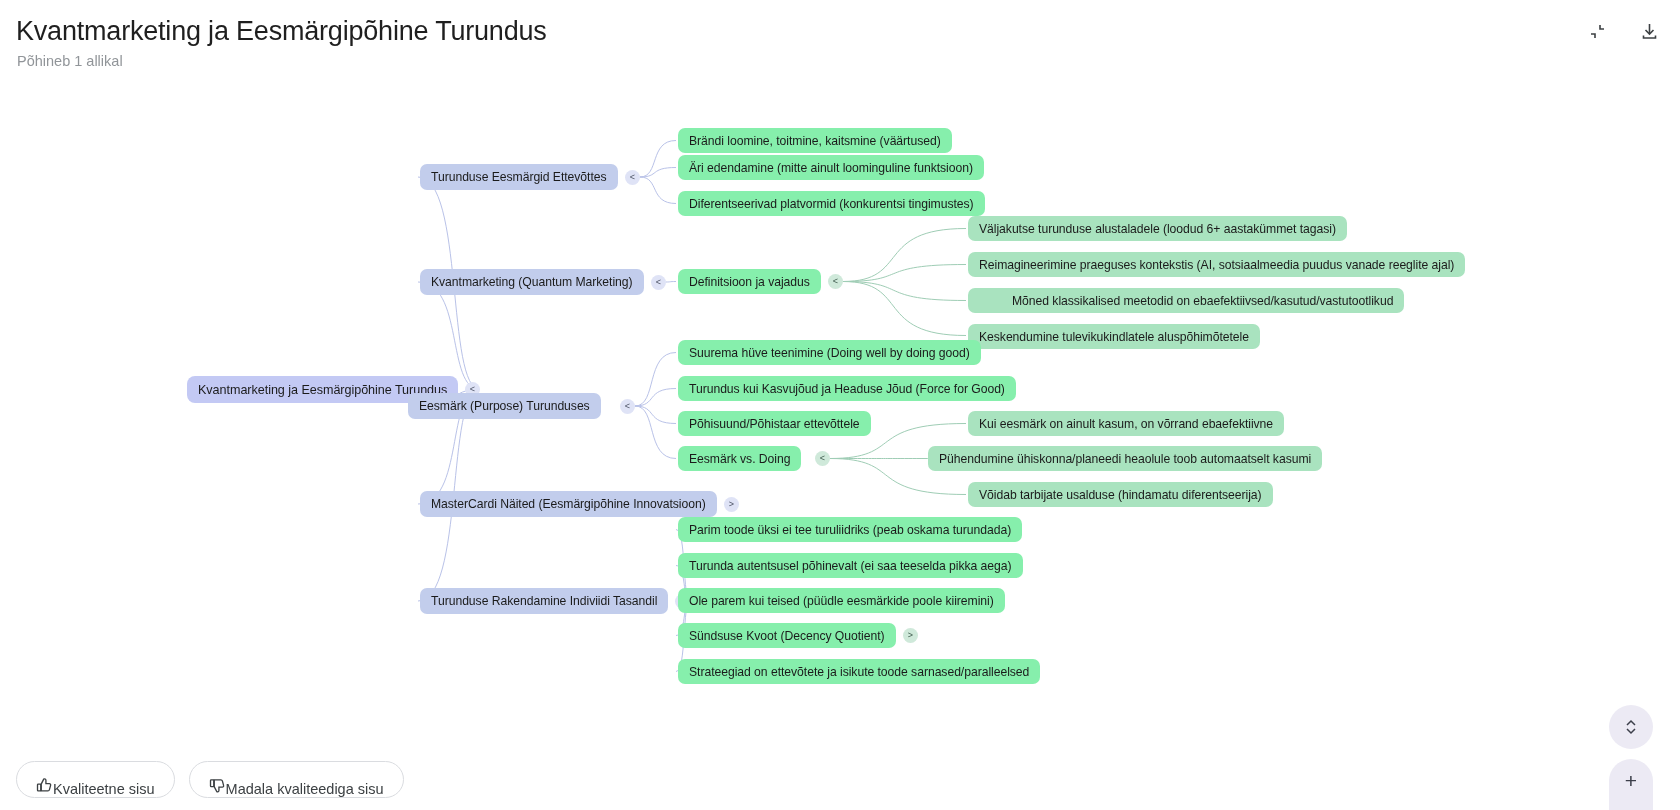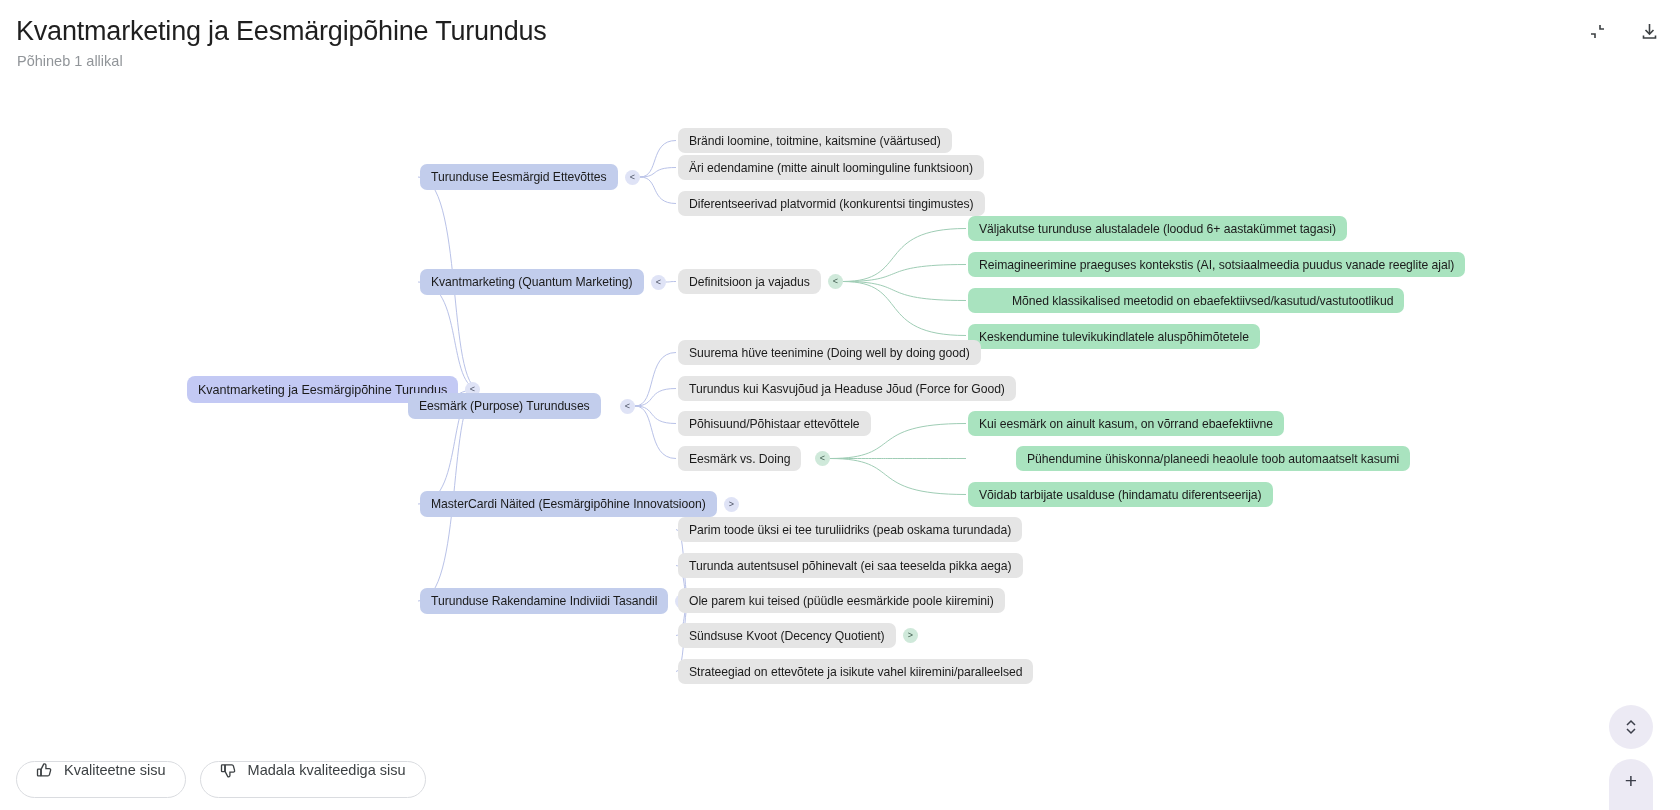--- a/index.html
+++ b/index.html
@@ -44,41 +44,41 @@
     padding: 0 11px;
     height: 25px;
     font-size: 12.2px;
     color: #1b1b1b;
     white-space: nowrap;
     cursor: pointer;
     letter-spacing: -0.05px;
   }
   .node.root   { background: #c3c9f4; height: 27px; font-size: 12.6px; border-radius: 8px; }
   .node.lvl1   { background: #c2cdec; height: 26px; border-radius: 7px; }
-  .node.lvl2   { background: #e5e5e5; }
+  .node.lvl2   { background: #86efac; }
   .node.lvl3   { background: #a9e3bf; }
 
   .toggle {
     position: absolute;
     width: 15px; height: 15px;
     border-radius: 50%;
     background: #dfe3f6;
     color: #4b5163;
     font-size: 9px;
     display: flex; align-items: center; justify-content: center;
     cursor: pointer;
     line-height: 1;
     font-family: "Liberation Sans", sans-serif;
   }
   .toggle.green { background: #cfe9da; color: #3f5b4d; }
 
   
   .feedback { position: absolute; left: 16px; top: 761px; display: flex; gap: 14px; }
   .fb-btn {
-    display: flex; align-items: flex-start; gap: 11px;
+    display: flex; align-items: flex-end; 
     height: 37px; padding: 0 19px;
     border: 1px solid #dadce0; border-radius: 19px;
     background: #fff; color: #3c4043;
     font-size: 14.5px; cursor: pointer;
   }
 
   
   .fit-btn {
     position: absolute; left: 1609px; top: 705px;
     width: 44px; height: 44px; border-radius: 50%;
@@ -167,21 +167,21 @@
         <div class="node lvl2" style="left: 678px; top: 63px;">
           <span>Äri edendamine (mitte ainult loominguline funktsioon)</span>
         </div>
         <div class="node lvl2" style="left: 678px; top: 99px;">
           <span>Diferentseerivad platvormid (konkurentsi tingimustes)</span>
         </div>
         <div class="node lvl1" style="left: 420px; top: 177px;">
           <span>Kvantmarketing (Quantum Marketing)</span>
         </div>
         <div class="toggle" style="left: 651px; top: 182.5px;">&lt;</div>
-        <div class="node lvl2" style="left: 678px; top: 177px; border-radius: 8px;">
+        <div class="node lvl2" style="left: 678px; top: 177px;">
           <span>Definitsioon ja vajadus</span>
         </div>
         <div class="toggle green" style="left: 828px; top: 182px;">&lt;</div>
         <div class="node lvl3" style="left: 968px; top: 124px;">
           <span>Väljakutse turunduse alustaladele (loodud 6+ aastakümmet tagasi)</span>
         </div>
         <div class="node lvl3" style="left: 968px; top: 160px; align-items: center;">
           <span>Reimagineerimine praeguses kontekstis (AI, sotsiaalmeedia puudus vanade reeglite ajal)</span>
         </div>
         <div class="node lvl3" style="left: 968px; top: 196px; padding-left: 44px;">
@@ -203,21 +203,21 @@
         <div class="node lvl2" style="left: 678px; top: 319px;">
           <span>Põhisuund/Põhistaar ettevõttele</span>
         </div>
         <div class="node lvl2" style="left: 678px; top: 354px;">
           <span>Eesmärk vs. Doing</span>
         </div>
         <div class="toggle green" style="left: 815px; top: 359px;">&lt;</div>
         <div class="node lvl3" style="left: 968px; top: 319px;">
           <span>Kui eesmärk on ainult kasum, on võrrand ebaefektiivne</span>
         </div>
-        <div class="node lvl3" style="left: 1016px; top: 354px; justify-content: center;">
+        <div class="node lvl3" style="left: 928px; top: 354px; justify-content: center;">
           <span>Pühendumine ühiskonna/planeedi heaolule toob automaatselt kasumi</span>
         </div>
         <div class="node lvl3" style="left: 968px; top: 390px;">
           <span>Võidab tarbijate usalduse (hindamatu diferentseerija)</span>
         </div>
         <div class="node lvl1" style="left: 420px; top: 399px;">
           <span>MasterCardi Näited (Eesmärgipõhine Innovatsioon)</span>
         </div>
         <div class="toggle" style="left: 724px; top: 404.5px;">&gt;</div>
         <div class="node lvl1" style="left: 420px; top: 496px;">
@@ -231,21 +231,21 @@
           <span>Turunda autentsusel põhinevalt (ei saa teeselda pikka aega)</span>
         </div>
         <div class="node lvl2" style="left: 678px; top: 496px;">
           <span>Ole parem kui teised (püüdle eesmärkide poole kiiremini)</span>
         </div>
         <div class="node lvl2" style="left: 678px; top: 531px;">
           <span>Sündsuse Kvoot (Decency Quotient)</span>
         </div>
         <div class="toggle green" style="left: 903px; top: 536px;">&gt;</div>
         <div class="node lvl2" style="left: 678px; top: 567px;">
-          <span>Strateegiad on ettevõtete ja isikute vahel kiiremini/paralleelsed</span>
+          <span>Strateegiad on ettevõtete ja isikute toode sarnased/paralleelsed</span>
         </div>
       </div>
   </div>
 
   <div class="feedback">
     <div class="fb-btn">
       <span>
         <svg width="17" height="17" viewBox="0 0 18 18" fill="none" stroke="currentColor" stroke-width="1.4">
           <path d="M5.5 7.5 L8.2 2.2 a1.5 1.5 0 0 1 2.3 1.3 V7 h3.6 a1.4 1.4 0 0 1 1.35 1.8 l-1.3 4.8 a1.6 1.6 0 0 1-1.5 1.1 H5.5 Z"></path>
           <rect x="1.6" y="7.5" width="3.5" height="7.2" rx="0.7"></rect>

